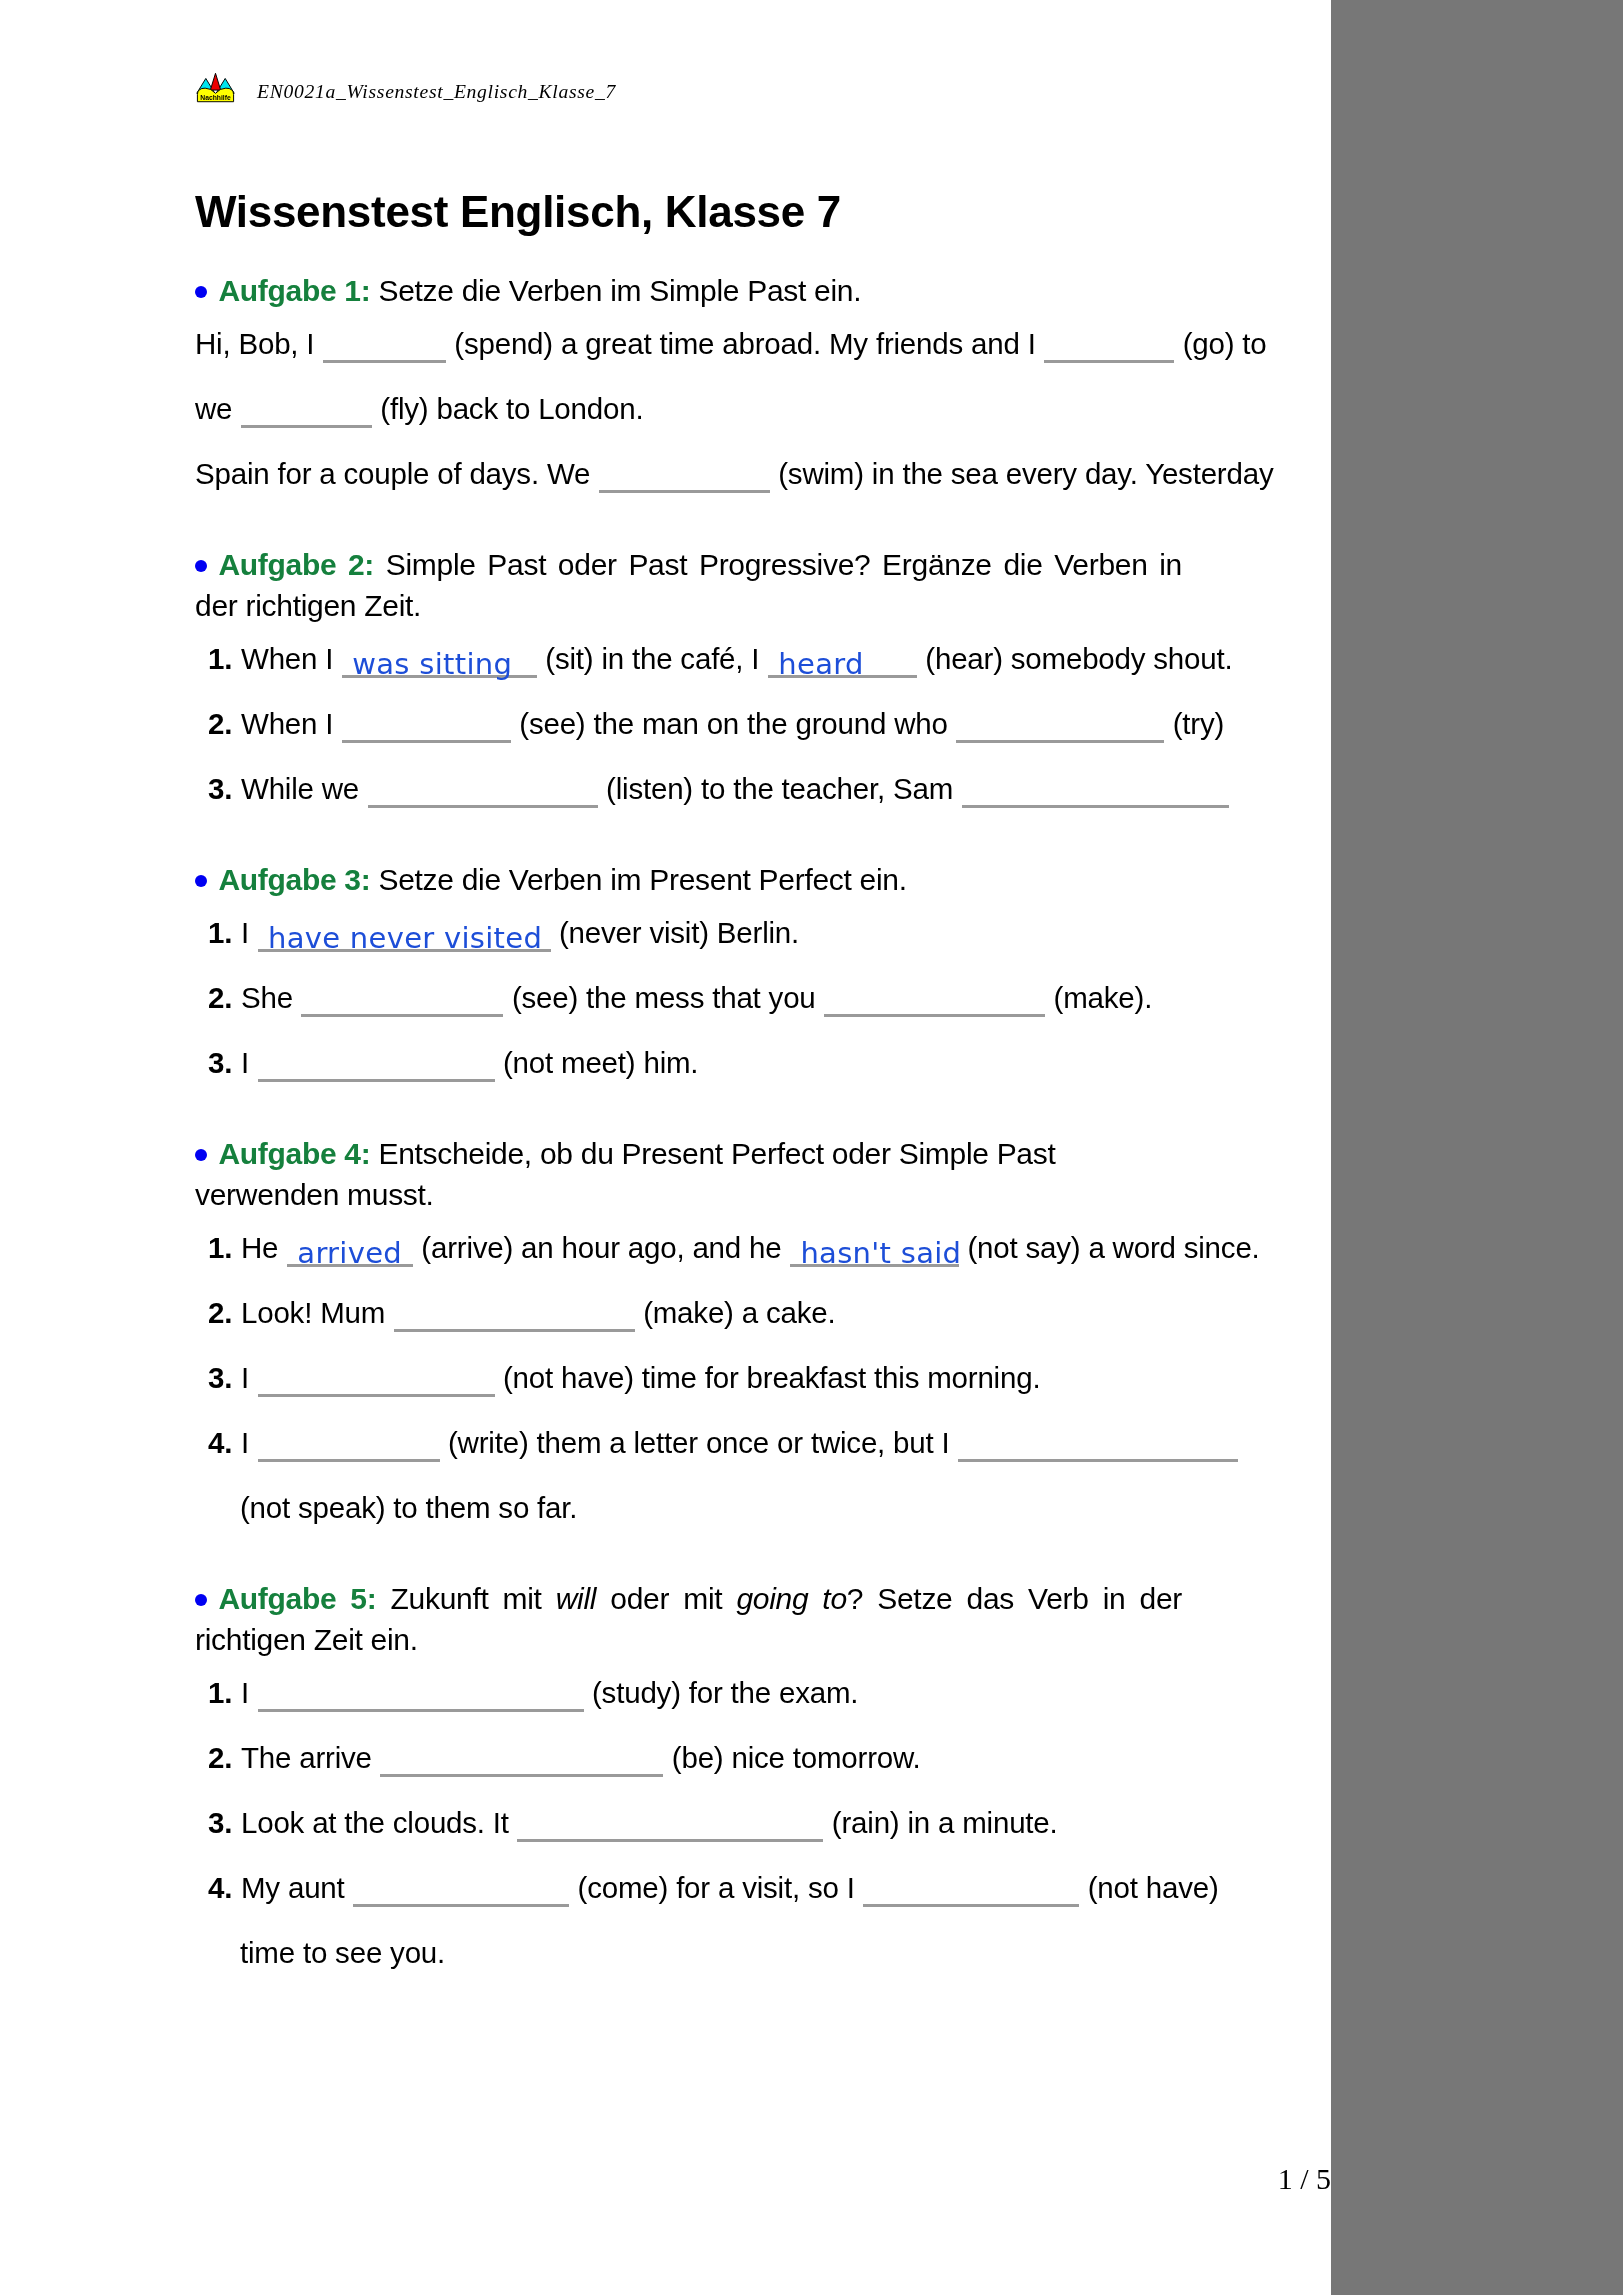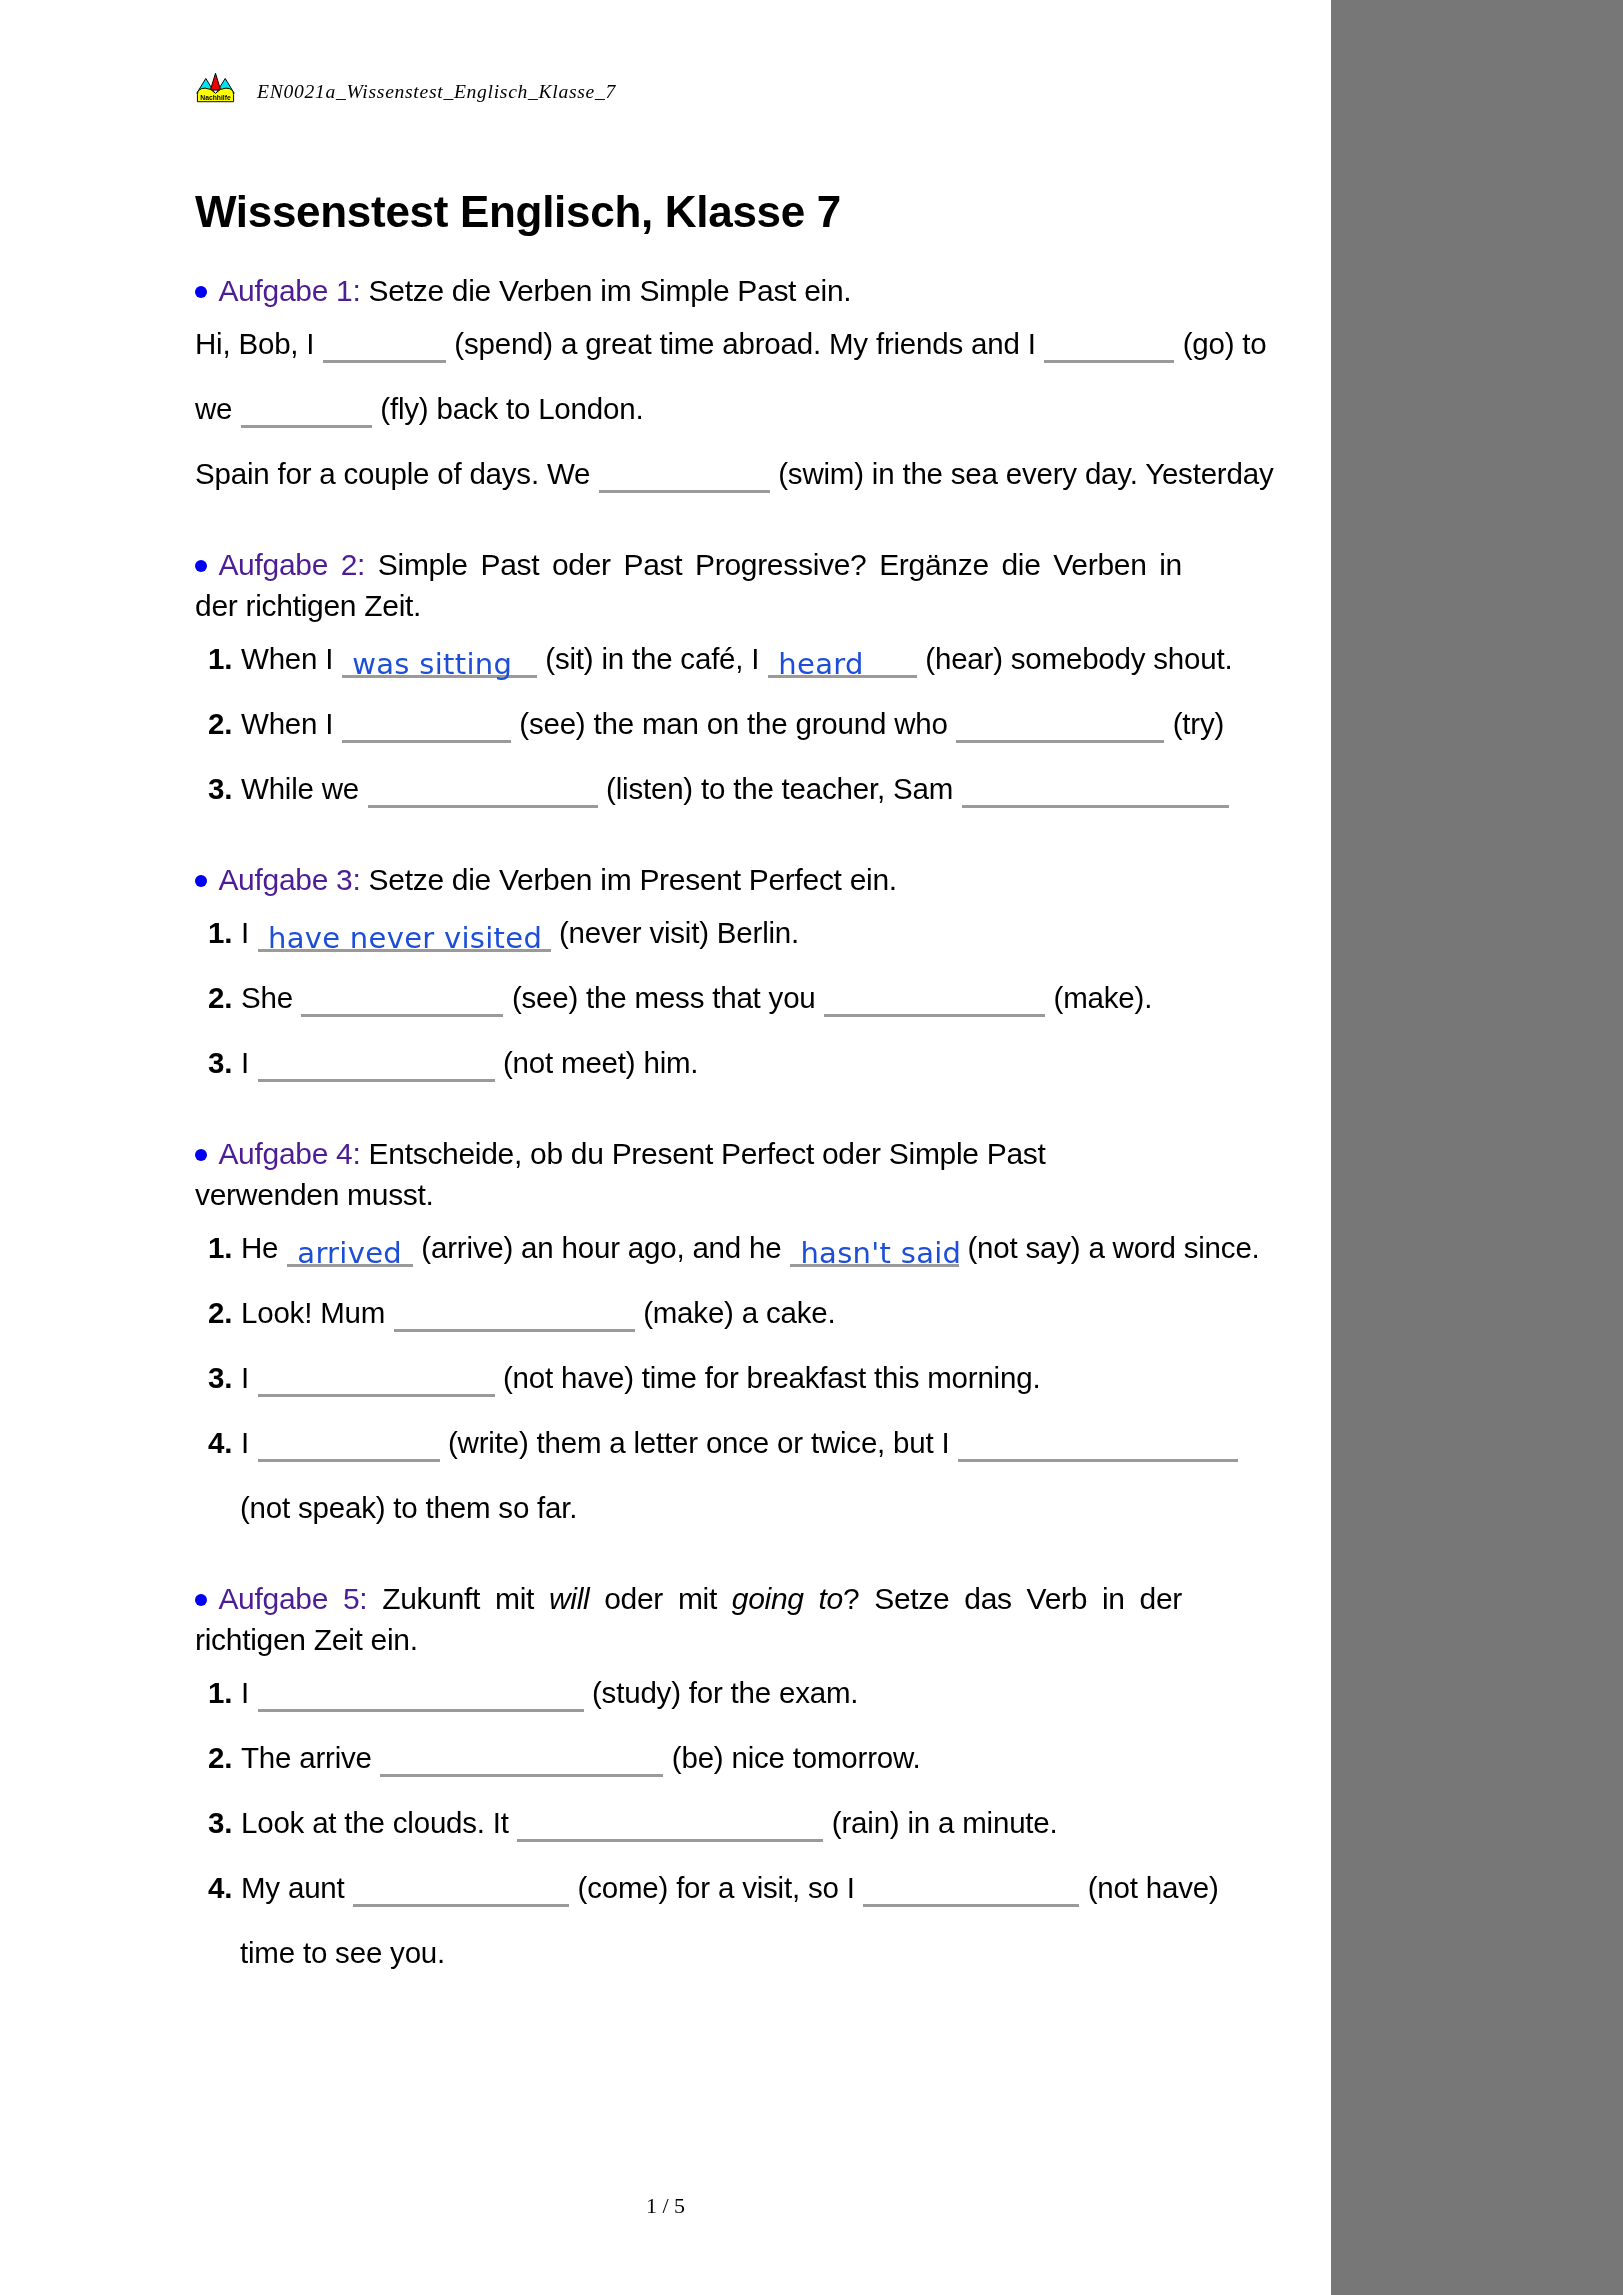--- a/index.html
+++ b/index.html
@@ -38,21 +38,21 @@
     margin-top:38px;
     font-size:30px;
     line-height:41px;
     letter-spacing:-0.3px;
   }
   .task-heading.justify{text-align:justify;}
   .bullet{
     display:inline-block;width:12.4px;height:12.4px;border-radius:50%;
     background:#0000f2;margin-right:11px;vertical-align:2.6px;
   }
-  .task-label{color:#4c1d95;font-weight:normal;}
+  .task-label{color:#15803d;font-weight:bold;}
   .task-instr{color:#000;}
   .task-instr i{font-style:italic;}
   
   .ex-line{
     font-size:29.5px;
     line-height:65px;
     white-space:nowrap;
     letter-spacing:-0.2px;
   }
   .item{margin-left:13px;}
@@ -73,24 +73,23 @@
     font-size:29px;
     line-height:1.05;
     color:#1d4ed8;
     white-space:nowrap;
     letter-spacing:0.3px;
   }
   
   .footer{
     position:absolute;
     left:0;right:0;top:2162px;
-    text-align:center;
+    text-align:right;
     font-family:"Liberation Serif",serif;
-    font-size:22px;
-    margin-top:31px;
+    font-size:30px;
   }
 </style>
 </head>
 <body>
 
 <div id="page">
 
   <div class="header">
     <svg class="logo" viewBox="0 0 62 48">
       <polygon points="2,33 16,10 30,33" fill="#00e5ee" stroke="#000" stroke-width="1.5"></polygon>

